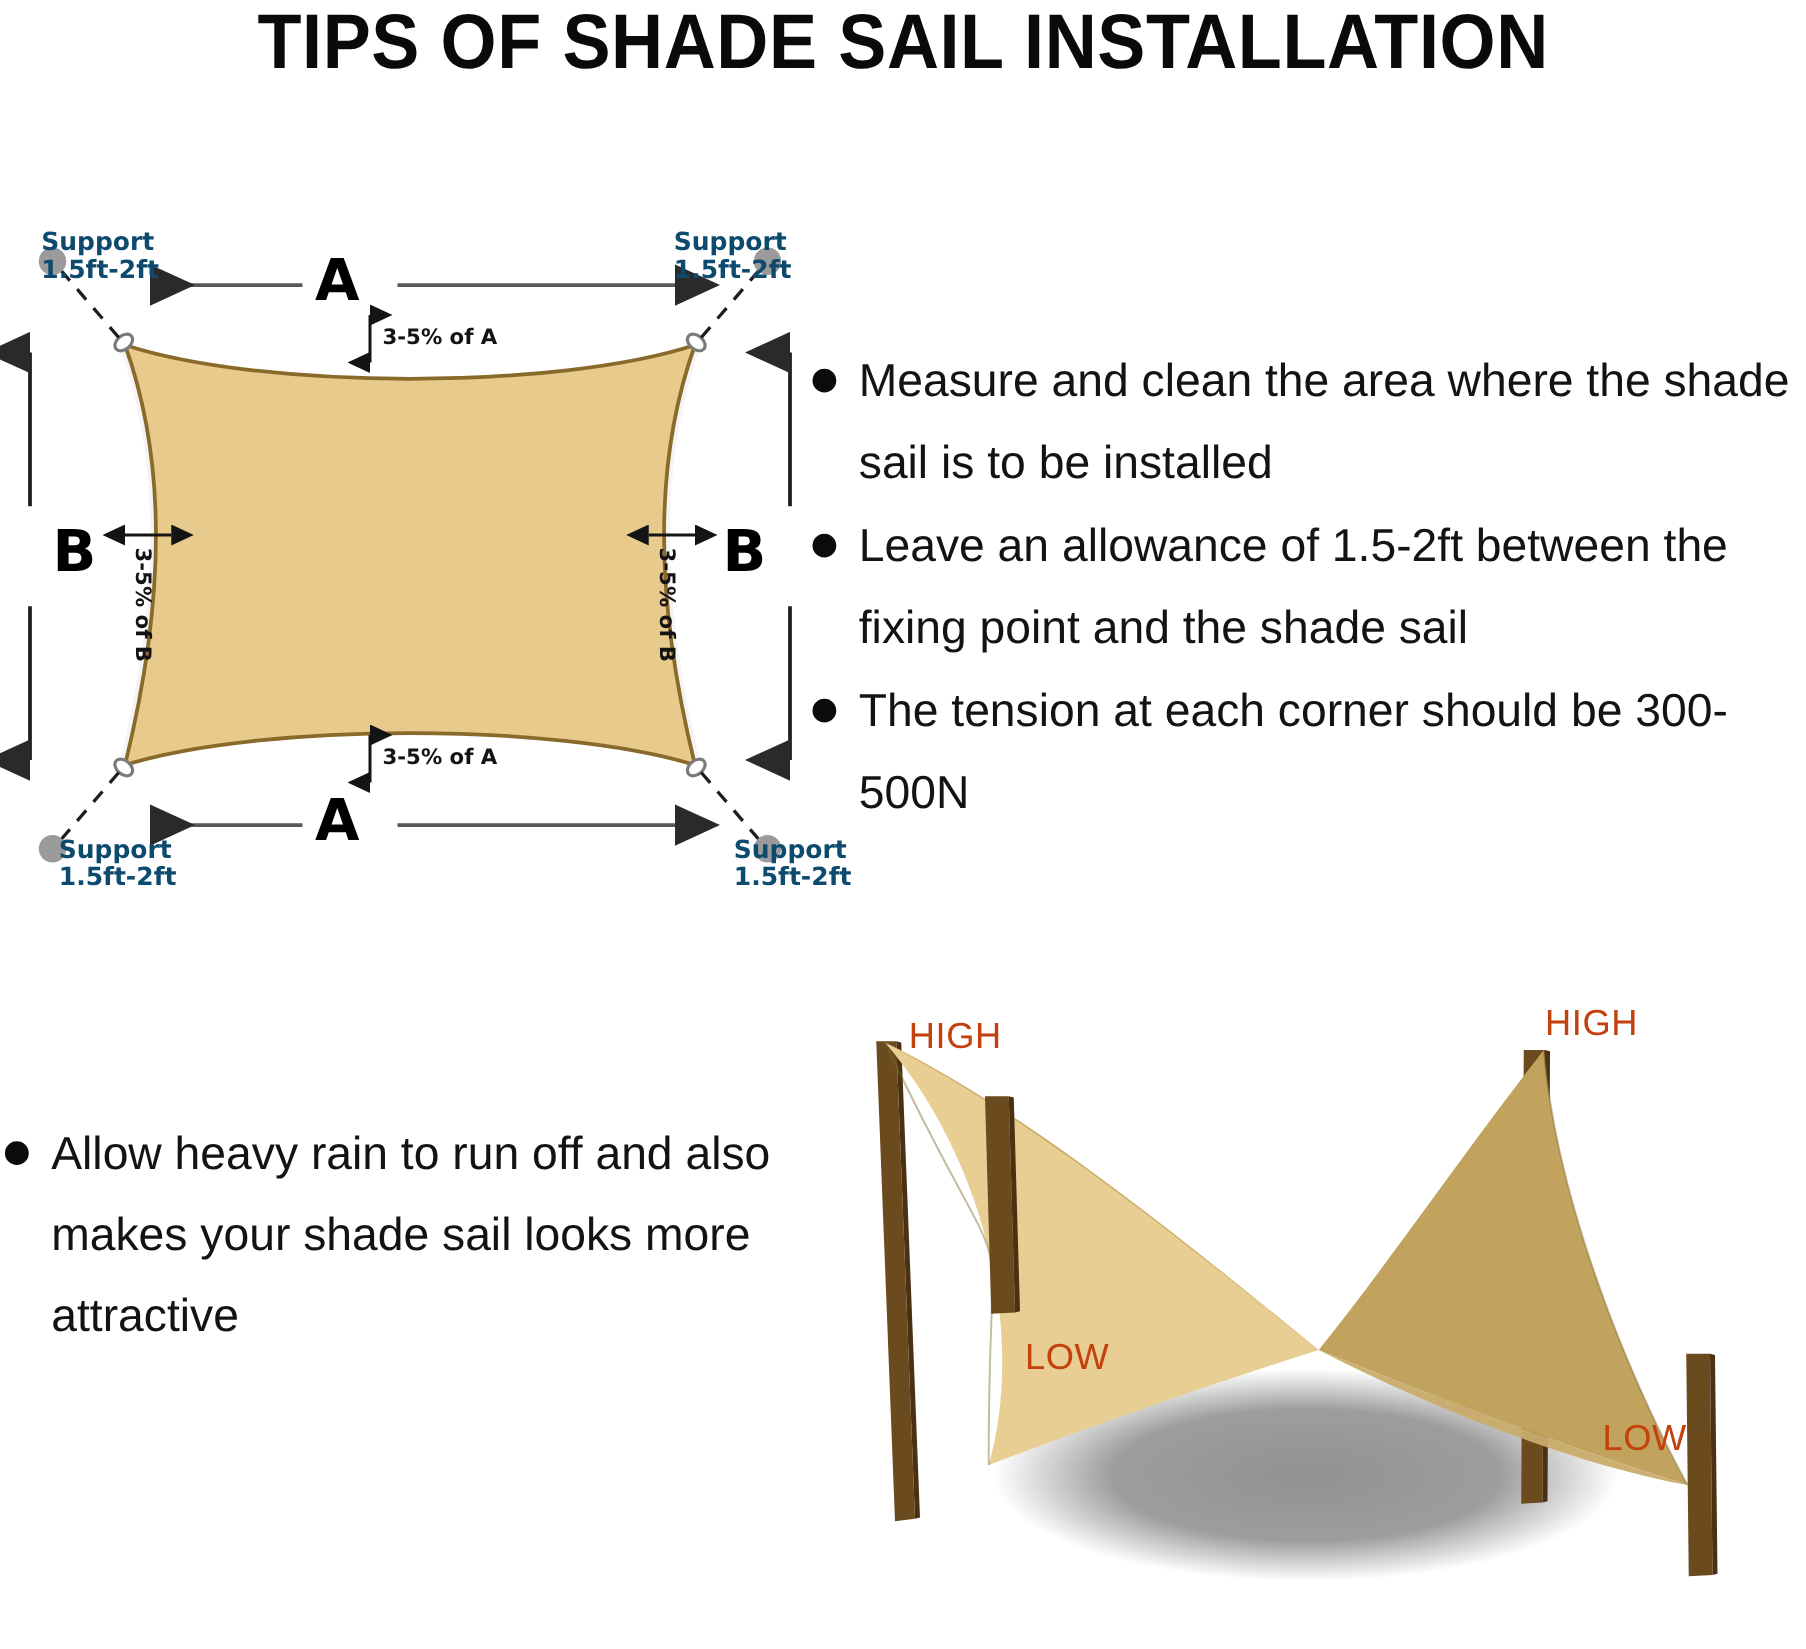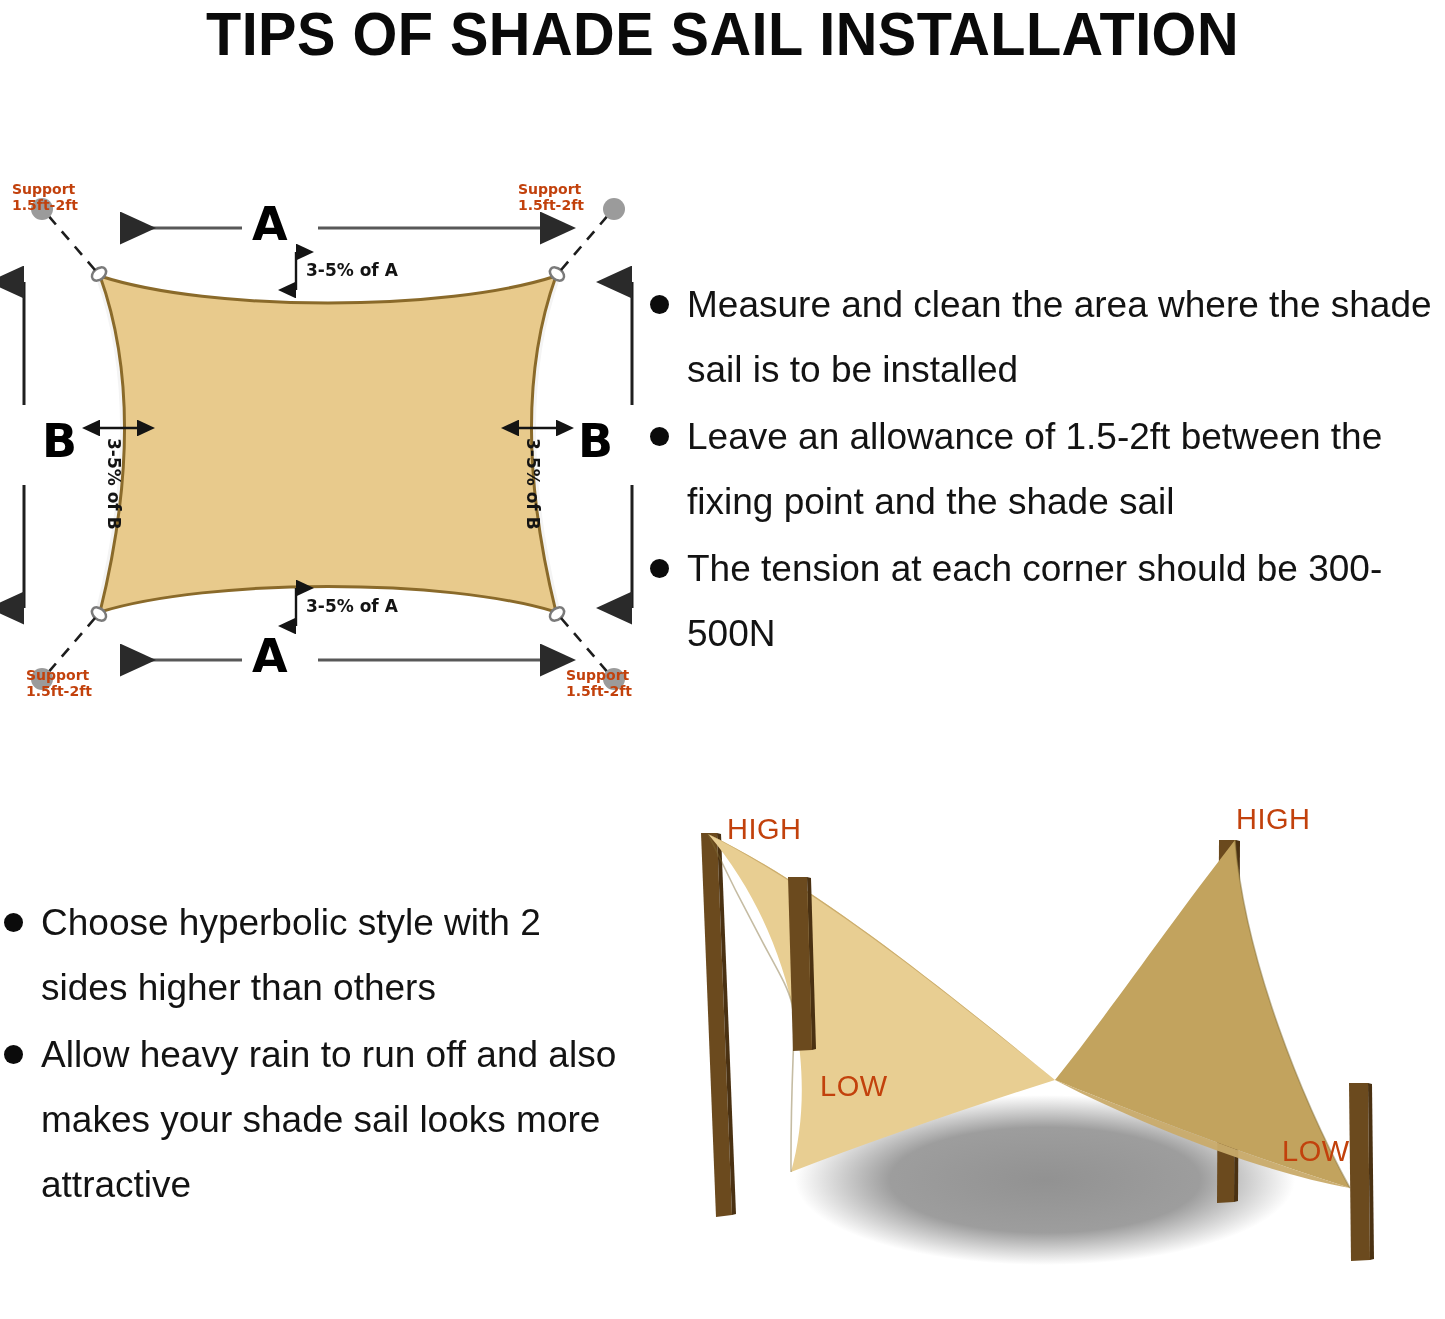--- a/index.html
+++ b/index.html
@@ -44,24 +44,25 @@
     width: 660px;
     height: 560px;
   }
   #rect-diagram svg { display: block; }
 
   
   .support-label {
     position: absolute;
     font-family: "DejaVu Sans", sans-serif;
     font-weight: 700;
-    font-size: 14px;
+    font-size: 20px;
     line-height: 1.12;
-    color: #c2410c;
+    color: #0c4a6e;
     white-space: nowrap;
+    margin-left: 21px;
   }
   .support-label .l2 { display: block; }
 
   
   .dim-letter {
     position: absolute;
     font-family: "DejaVu Sans", sans-serif;
     font-weight: 700;
     font-size: 46px;
     line-height: 1;
@@ -296,24 +297,20 @@
   </li>
   <li class="bullet-item">
     <span class="bullet-dot"></span>
     <span class="bullet-text">The tension at each corner should be 300-500N</span>
   </li>
 </ul>
 
 <ul class="bullet-list" id="style-list">
   <li class="bullet-item">
     <span class="bullet-dot"></span>
-    <span class="bullet-text">Choose hyperbolic style with 2 sides higher than others</span>
-  </li>
-  <li class="bullet-item">
-    <span class="bullet-dot"></span>
     <span class="bullet-text">Allow heavy rain to run off and also makes your shade sail looks more attractive</span>
   </li>
 </ul>
 
 <div id="hyper-scene">
   <svg width="785" height="539" viewBox="0 0 785 539">
     <defs>
       <radialGradient id="shadowGrad" cx="50%" cy="50%" r="50%">
         <stop offset="0%" stop-color="#8C8C8C" stop-opacity="0.95"></stop>
         <stop offset="62%" stop-color="#8C8C8C" stop-opacity="0.85"></stop>

